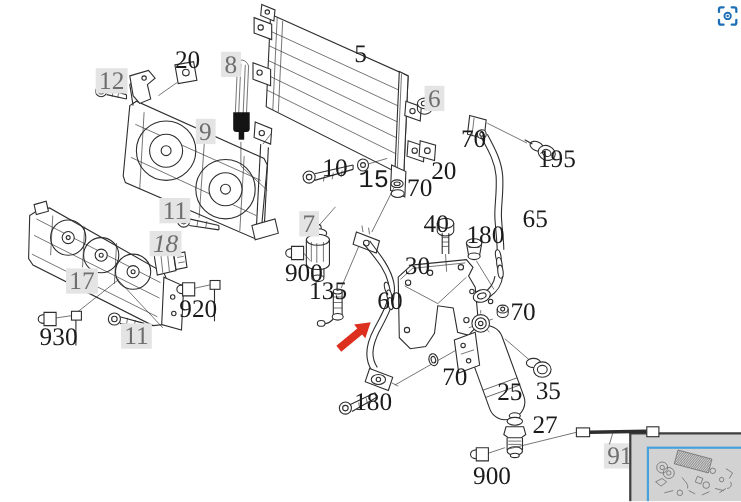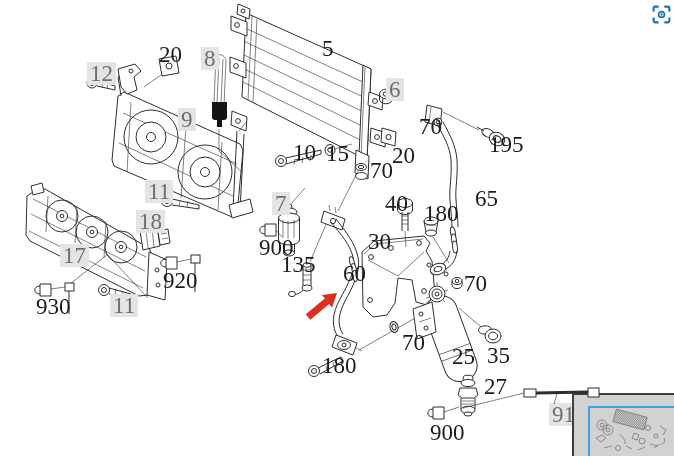--- a/index.html
+++ b/index.html
@@ -406,21 +406,21 @@
   </svg>
 
   <div class="callouts">
       <div class="callout hl" style="left: 87px; top: 62px;">12</div>
       <div class="callout" style="left: 156px; top: 43px;">20</div>
       <div class="callout hl" style="left: 201px; top: 47px;">8</div>
       <div class="callout" style="left: 319px; top: 37px;">5</div>
       <div class="callout hl" style="left: 386px; top: 78px;">6</div>
       <div class="callout hl" style="left: 178px; top: 108px;">9</div>
       <div class="callout" style="left: 290px; top: 141px;">10</div>
-      <div class="callout" style="left: 323px; top: 142px;">15</div>
+      <div class="callout" style="left: 323px; top: 153px; font-family: Liberation Mono, monospace;">15</div>
       <div class="callout" style="left: 367px; top: 159px;">70</div>
       <div class="callout" style="left: 389px; top: 144px;">20</div>
       <div class="callout" style="left: 416px; top: 115px;">70</div>
       <div class="callout" style="left: 486px; top: 133px;">195</div>
       <div class="callout" style="left: 472px; top: 187px;">65</div>
       <div class="callout" style="left: 382px; top: 192px; text-align: right;">40</div>
       <div class="callout" style="left: 421px; top: 202px;">180</div>
       <div class="callout" style="left: 365px; top: 230px;">30</div>
       <div class="callout" style="left: 461px; top: 272px;">70</div>
       <div class="callout hl" style="left: 272px; top: 192px;">7</div>
@@ -428,21 +428,21 @@
       <div class="callout" style="left: 278px; top: 253px;">135</div>
       <div class="callout" style="left: 340px; top: 262px;">60</div>
       <div class="callout" style="left: 399px; top: 331px;">70</div>
       <div class="callout" style="left: 319px; top: 354px;">180</div>
       <div class="callout" style="left: 425px; top: 345px; margin-left: 24px;">25</div>
       <div class="callout" style="left: 484px; top: 344px;">35</div>
       <div class="callout" style="left: 481px; top: 375px;">27</div>
       <div class="callout" style="left: 427px; top: 421px;">900</div>
       <div class="callout hl" style="left: 549px; top: 403px;">910</div>
       <div class="callout hl" style="left: 145px; top: 180px;">11</div>
-      <div class="callout hl" style="left: 136px; top: 210px;">18</div>
+      <div class="callout hl" style="left: 136px; top: 210px; font-style: italic;">18</div>
       <div class="callout hl" style="left: 60px; top: 244px;">17</div>
       <div class="callout" style="left: 160px; top: 269px;">920</div>
       <div class="callout" style="left: 33px; top: 295px;">930</div>
       <div class="callout hl" style="left: 110px; top: 294px;">11</div>
     </div>
 
   <svg class="overlay" width="674" height="456" viewBox="0 0 674 456">
     <line x1="463" y1="408" x2="524" y2="393" class="thin"></line>
     <rect x="524" y="389" width="12" height="8" class="wf"></rect>
     <line x1="536" y1="393" x2="588" y2="392" stroke="var(--line,#2e2e2e)" stroke-width="3.2"></line>

